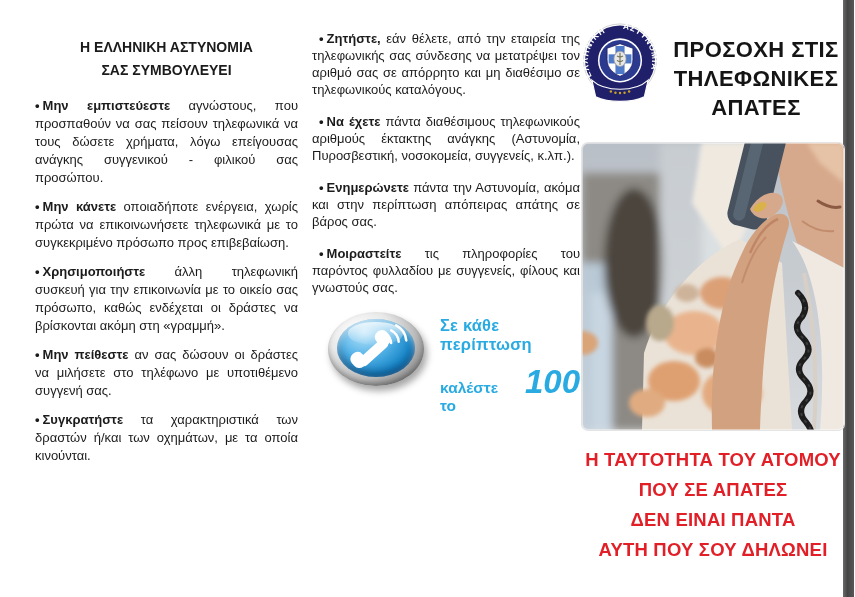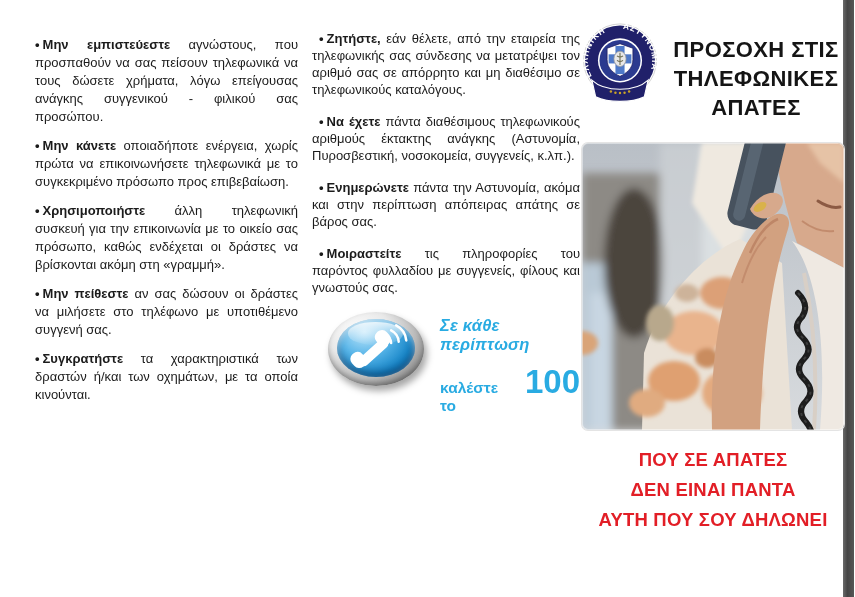--- a/index.html
+++ b/index.html
@@ -28,42 +28,47 @@
   .phone-btn { position:relative; width:96px; height:74px; flex:0 0 auto; border-radius:50%;
                background:radial-gradient(ellipse at 32% 28%, #ffffff 0%, #e8e8e8 35%, #b9b9b9 62%, #8c8c8c 78%, #dcdcdc 95%);
                box-shadow:3px 5px 7px rgba(0,0,0,.35), inset 0 -3px 5px rgba(0,0,0,.25); }
   .phone-btn .inner { position:absolute; left:9px; top:7px; right:9px; bottom:9px; border-radius:50%;
                background:radial-gradient(ellipse at 35% 22%, #bfe6fa 0%, #56b4e8 38%, #1886c8 68%, #0a5globe 0%, #0a5f9e 100%);
                background:radial-gradient(ellipse at 35% 22%, #bfe6fa 0%, #56b4e8 38%, #1886c8 68%, #0a5f9e 100%);
                box-shadow:inset 0 3px 6px rgba(255,255,255,.55), inset 0 -4px 8px rgba(0,10,40,.45); }
   .phone-btn .inner::after { content:""; position:absolute; left:14%; top:6%; width:70%; height:38%;
                border-radius:50%; background:linear-gradient(rgba(255,255,255,.75), rgba(255,255,255,.05)); }
   .cta { padding-top:4px; }
-  .cta-line1 { color:var(--accent-blue); font-weight:bold; font-size:16.5px; letter-spacing:.2px;font-style:italic; }
+  .cta-line1 { color:var(--accent-blue); font-weight:bold; font-size:16.5px; letter-spacing:.2px; }
   .cta-line2 { display:flex; align-items:baseline; gap:14px; margin-top:13px; }
   .cta-call  { color:var(--accent-blue); font-weight:bold; font-size:15.5px; }
-  .cta-number{ color:var(--accent-blue); font-weight:bold; font-size:33px; line-height:30px; }
+  .cta-number{ color:var(--accent-blue); font-weight:bold; font-style:italic; font-size:33px; line-height:30px; }
 
   
   .logo-row { display:flex; align-items:flex-start; gap:10px; }
   .logo { flex:0 0 auto; }
   .r-title { flex:1; text-align:center; font-weight:bold; font-size:22px; line-height:29px;
              letter-spacing:.4px; padding-top:13px; color:#151515; }
   .photo { margin-top:21px; width:262px; height:287px; border-radius:6px; overflow:hidden;
            position:relative; box-shadow:0 0 0 1px #e4e4e4; }
   .warning { margin-top:15px; text-align:center; color:var(--warning-red);
              font-weight:bold; font-size:18.5px; line-height:30px; letter-spacing:.2px; }
 </style>
 </head>
 <body>
 
 <div class="page">
   <div class="edge-bar"></div>
 
   <div class="col col-left">
+    <div class="l-title">
+  <div>Η ΕΛΛΗΝΙΚΗ ΑΣΤΥΝΟΜΙΑ</div>
+
+  <div>ΣΑΣ ΣΥΜΒΟΥΛΕΥΕΙ</div>
+</div>
     <div>
   <p class="bullet"><span class="dot">•</span><span class="b">Μην εμπιστεύεστε</span> <span>αγνώστους, που προσπαθούν να σας πείσουν τηλεφωνικά να τους δώσετε χρήματα, λόγω επείγουσας ανάγκης συγγενικού - φιλικού σας προσώπου.</span></p>
 
   <p class="bullet"><span class="dot">•</span><span class="b">Μην κάνετε</span> <span>οποιαδήποτε ενέργεια, χωρίς πρώτα να επικοινωνήσετε τηλεφωνικά με το συγκεκριμένο πρόσωπο προς επιβεβαίωση.</span></p>
 
   <p class="bullet"><span class="dot">•</span><span class="b">Χρησιμοποιήστε</span> <span>άλλη τηλεφωνική συσκευή για την επικοινωνία με το οικείο σας πρόσωπο, καθώς ενδέχεται οι δράστες να βρίσκονται ακόμη στη «γραμμή».</span></p>
 
   <p class="bullet"><span class="dot">•</span><span class="b">Μην πείθεστε</span> <span>αν σας δώσουν οι δράστες να μιλήσετε στο τηλέφωνο με υποτιθέμενο συγγενή σας.</span></p>
 
 
@@ -221,20 +226,21 @@
 
           <path d="M216,150 q12,12 4,24 q-10,10 0,20 q12,12 2,22 q-10,10 0,20 q12,12 2,22 q-10,10 0,21 q10,12 4,26" fill="none" stroke="#1d1d1d" stroke-width="6" stroke-linecap="round"></path>
           <path d="M216,150 q12,12 4,24 q-10,10 0,20 q12,12 2,22 q-10,10 0,20 q12,12 2,22 q-10,10 0,21 q10,12 4,26" fill="none" stroke="#3c3c3c" stroke-width="2" stroke-dasharray="3 5"></path>
 
           <rect x="-4" y="-4" width="270" height="295" rx="10" fill="none" stroke="#ffffff" stroke-width="10" opacity=".45"></rect>
         </g>
       </svg>
     </div>
 
     <div class="warning">
+  <div>Η ΤΑΥΤΟΤΗΤΑ ΤΟΥ ΑΤΟΜΟΥ</div>
 
   <div>ΠΟΥ ΣΕ ΑΠΑΤΕΣ</div>
 
   <div>ΔΕΝ ΕΙΝΑΙ ΠΑΝΤΑ</div>
 
   <div>ΑΥΤΗ ΠΟΥ ΣΟΥ ΔΗΛΩΝΕΙ</div>
 </div>
   </div>
 </div>
 

